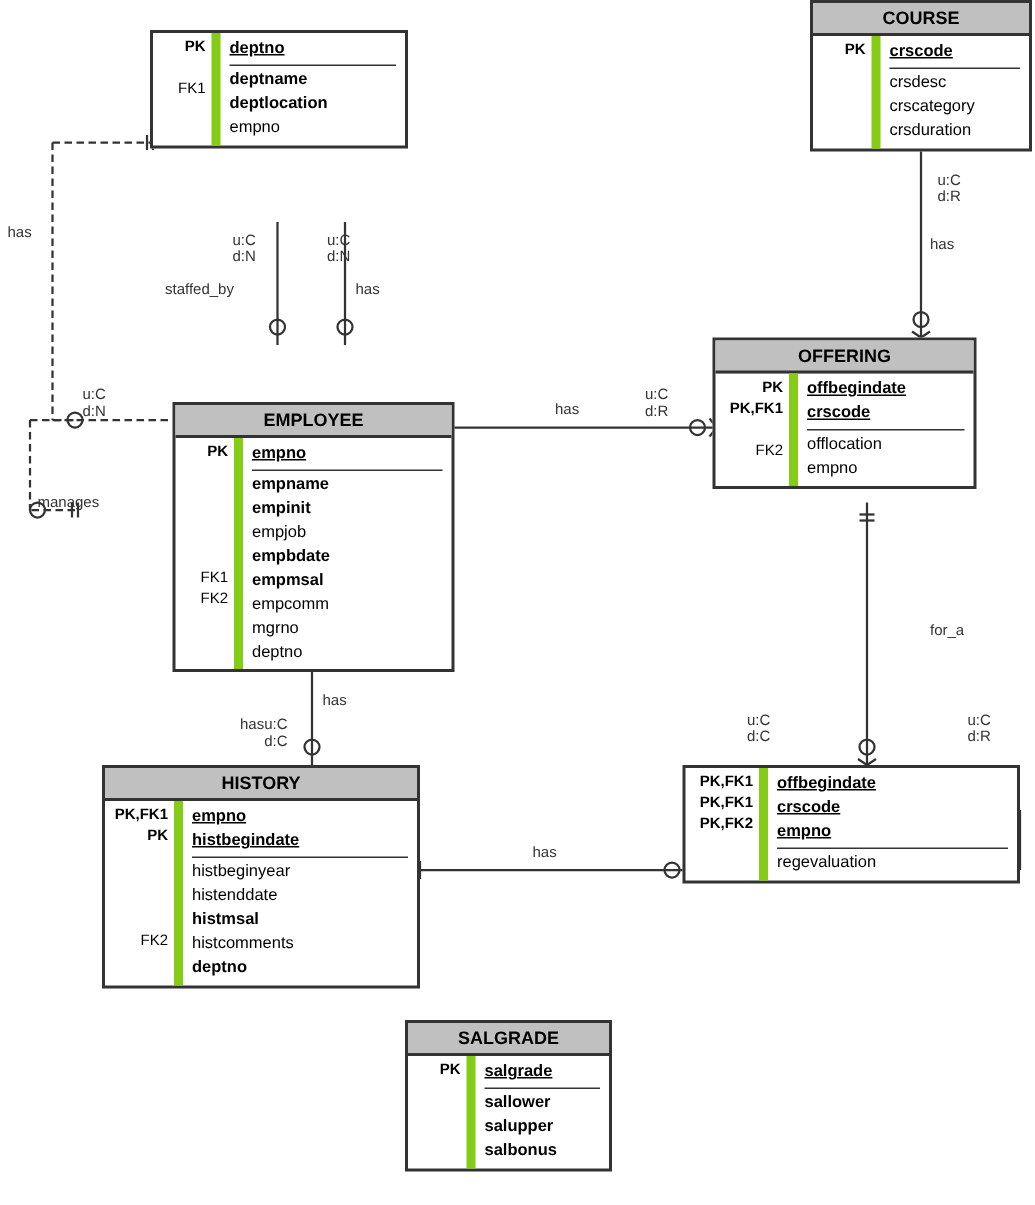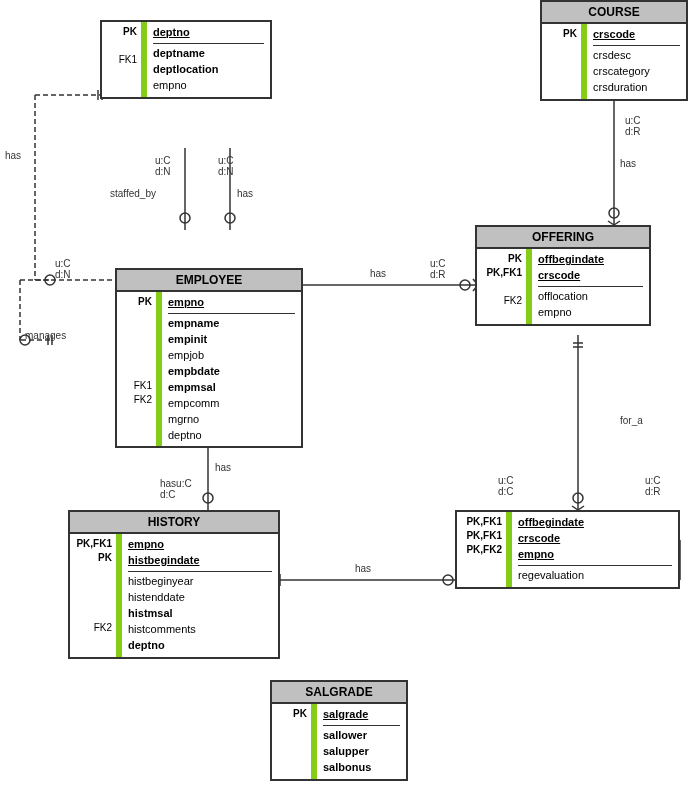--- a/index.html
+++ b/index.html
@@ -65,20 +65,21 @@
       position: absolute;
       top: 0; left: 0;
       width: 690px;
       height: 803px;
       pointer-events: none;
     }
     .rel-label {
       position: absolute;
       font-size: 10px;
       color: #333;
+      text-align: right;
     }
   </style>
 </head>
 <body>
 
 <div class="diagram">
 
   <svg class="lines">
 
     <line x1="185" y1="148" x2="185" y2="230" stroke="#333" stroke-width="1.5"></line>

